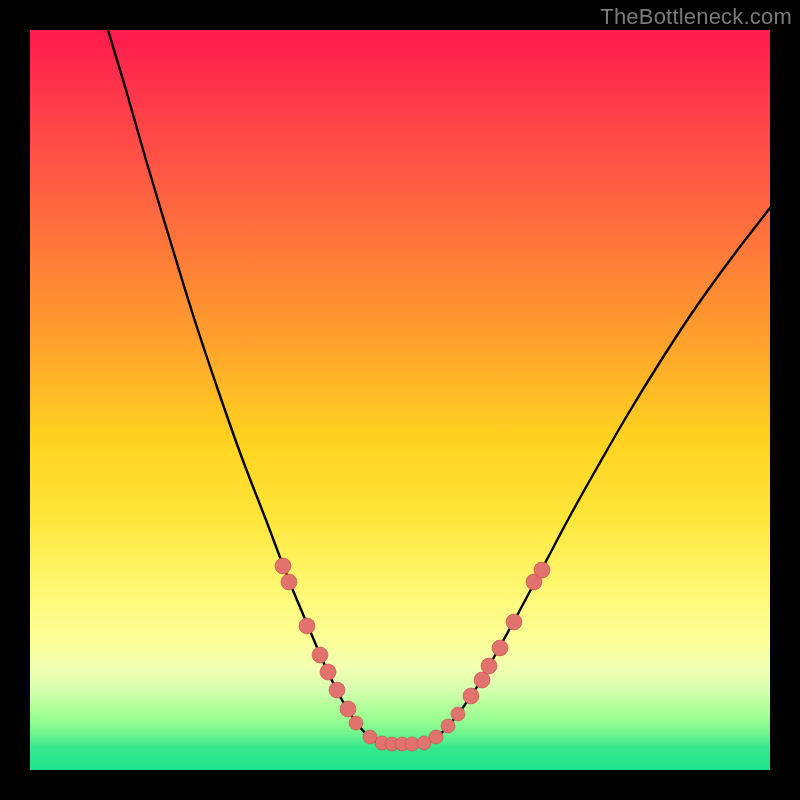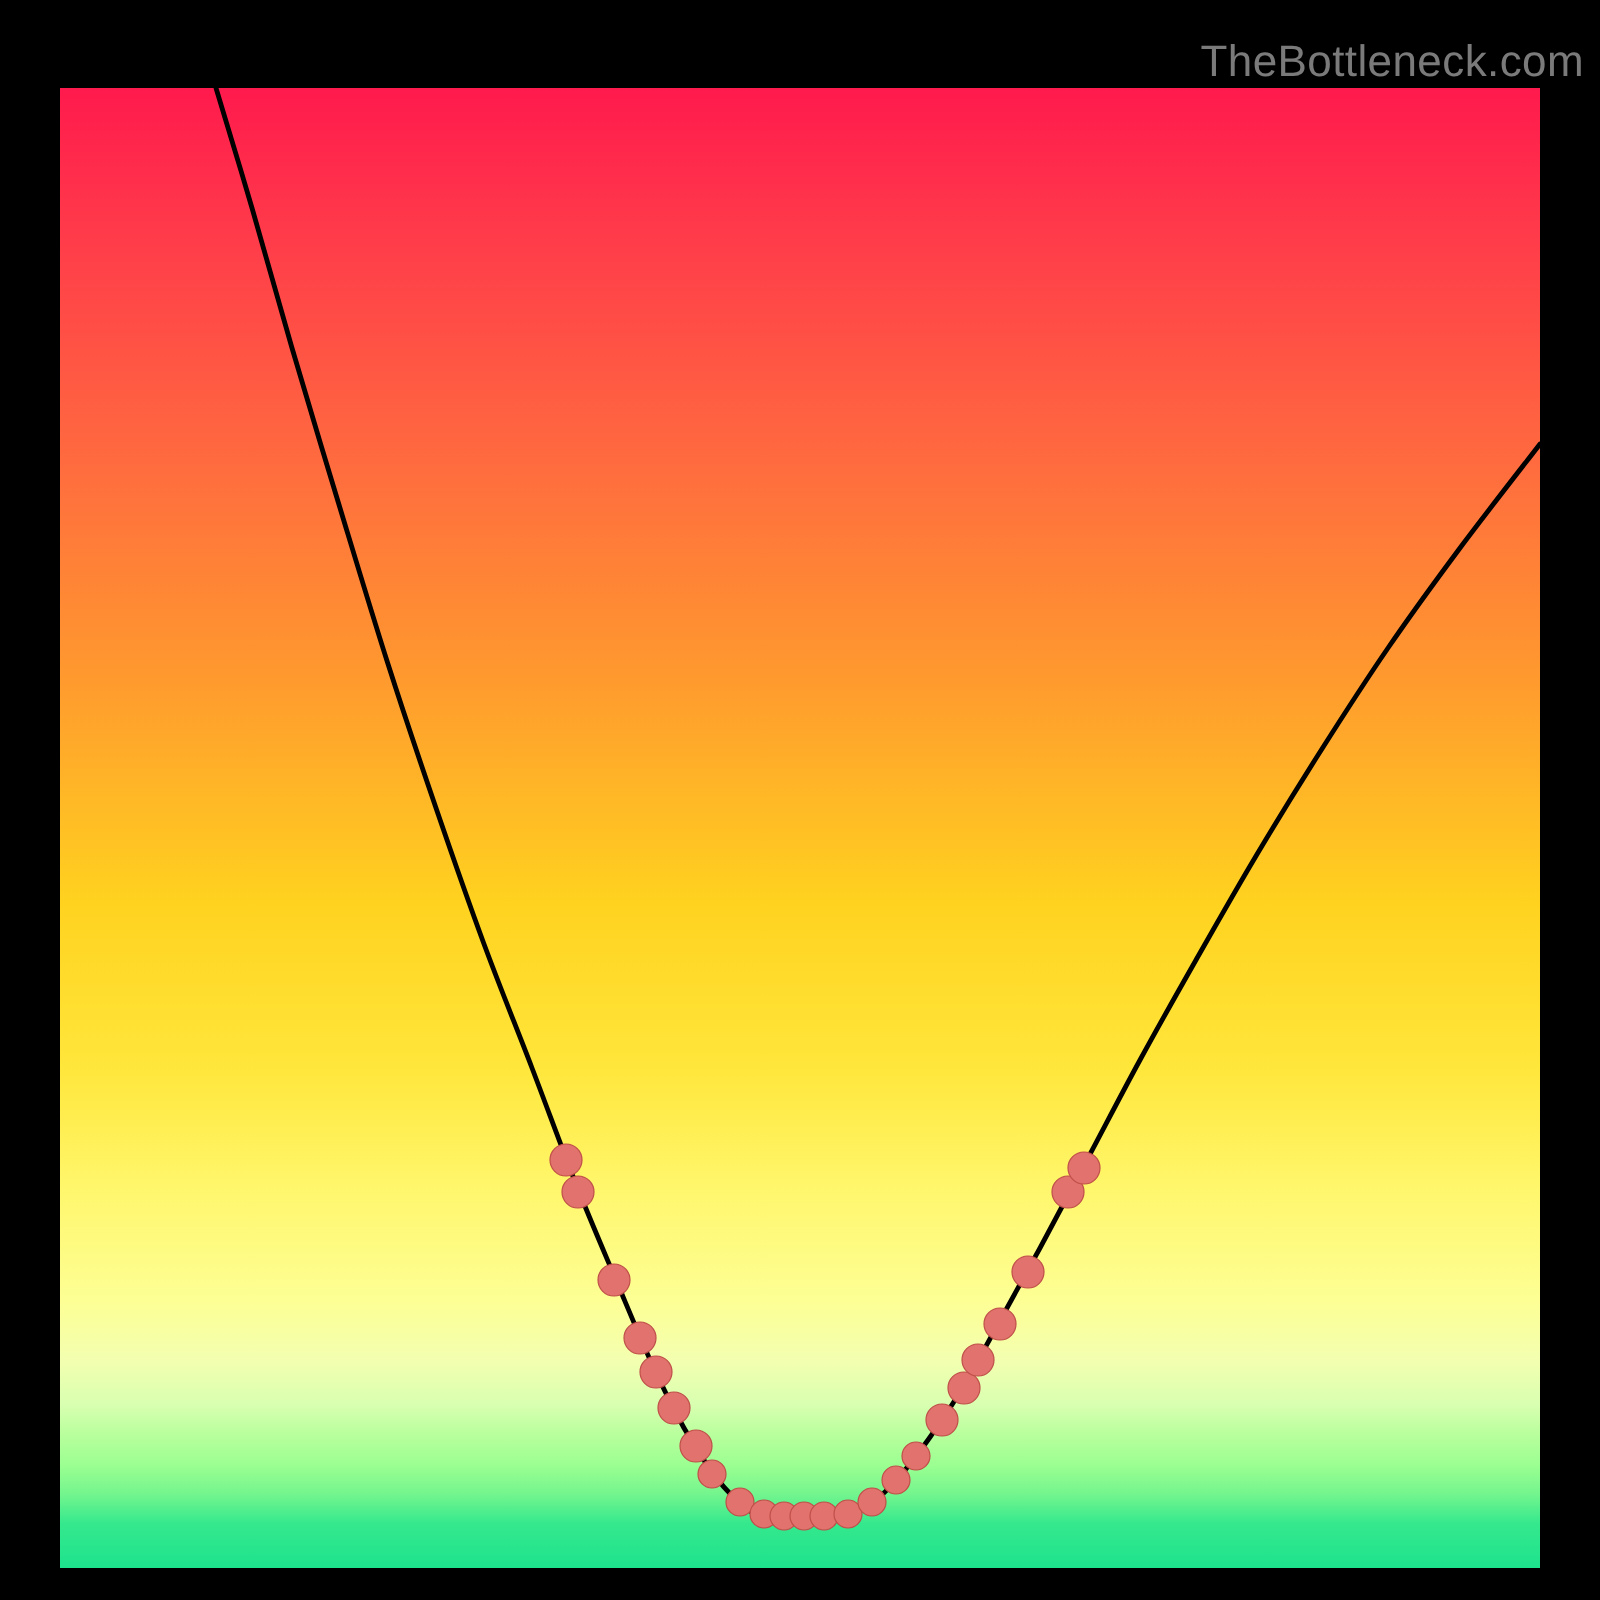--- a/index.html
+++ b/index.html
@@ -9,21 +9,20 @@
     height: 800px;
     background: #000;
     overflow: hidden;
     font-family: Arial, Helvetica, sans-serif;
   }
   .stage {
     position: relative;
     width: 800px;
     height: 675px;
     background: #000;
-    margin-top: 14px;
   }
   .plot {
     position: absolute;
     left: 30px;
     top: 30px;
     width: 740px;
     height: 740px;
     overflow: hidden;
   }
   .gradient {

